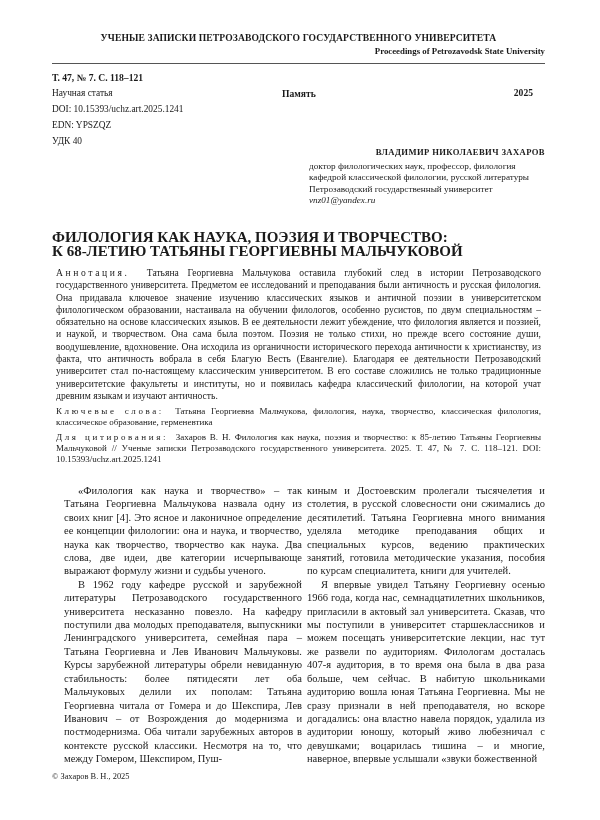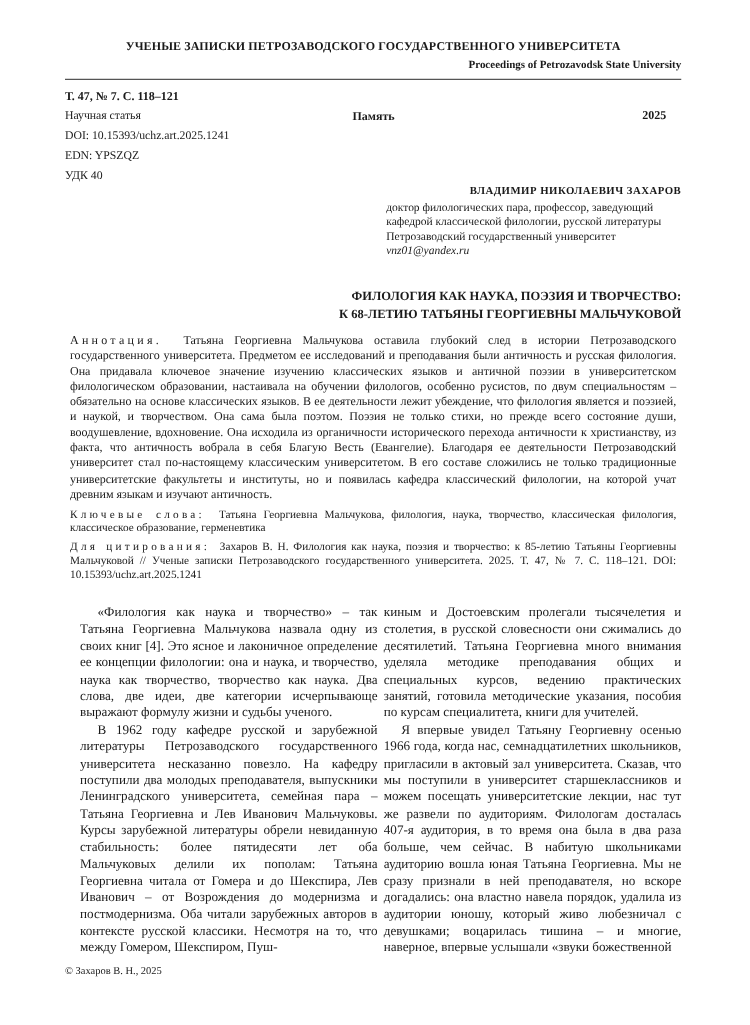--- a/index.html
+++ b/index.html
@@ -11,22 +11,22 @@
   .journal-subtitle { position: absolute; top: 46px; left: 0; width: 493px; text-align: right;
                       font-weight: bold; font-size: 8.8px; }
   .header-rule { position: absolute; top: 63px; left: 0; width: 493px; height: 0; border-top: 1px solid #555; }
   .issue { position: absolute; top: 72px; left: 0; font-weight: bold; font-size: 9.6px; }
   .year { position: absolute; top: 72px; right: 12px; font-weight: bold; font-size: 9.6px; margin-top: 15px; }
   .meta-line { position: absolute; left: 0; font-size: 9.4px; }
   .section { position: absolute; top: 88px; left: 230px; font-weight: bold; font-size: 9.6px; }
   .author-name { position: absolute; top: 147px; right: 0; font-weight: bold; font-size: 8.6px; letter-spacing: 0.4px; }
   .affil { position: absolute; left: 257px; top: 161px; width: 240px; font-size: 9.2px; line-height: 11.3px; }
   .affil .email { font-style: italic; }
-  .title { position: absolute; top: 231px; left: 0; width: 493px; text-align: right;
-           font-weight: bold; font-size: 10px; line-height: 13.5px; }
+  .title { position: absolute; top: 231px; left: 0; width: 493px; text-align: left;
+           font-weight: bold; font-size: 15px; line-height: 13.5px; }
   .abstract { position: absolute; top: 263px; left: 0; width: 493px; font-size: 9.6px; line-height: 12.3px;
               text-align: justify; }
   .abstract p { margin: 4px; }
   .spaced { letter-spacing: 2.6px; }
   .keywords { margin-top: 3px !important; font-size: 9px; line-height: 11px; }
   .citation { margin-top: 4px !important; font-size: 9px; line-height: 11px; }
   .col { position: absolute; top: 484px; width: 238px; font-size: 10.5px; line-height: 13.4px;
          text-align: justify; hyphens: manual; }
   .col p { margin: 0; text-indent: 14px; }
   .col p.cont { text-indent: 0; }
@@ -47,21 +47,21 @@
 
   <div class="meta-line" style="top:88px">Научная статья</div>
   <div class="meta-line" style="top:104px">DOI: 10.15393/uchz.art.2025.1241</div>
   <div class="meta-line" style="top:120px">EDN: YPSZQZ</div>
   <div class="meta-line" style="top:136px">УДК 40</div>
 
   <div class="section">Память</div>
 
   <div class="author-name">ВЛАДИМИР НИКОЛАЕВИЧ ЗАХАРОВ</div>
   <div class="affil">
-    <div>доктор филологических пара, профессор, заведующий</div>
+    <div>доктор филологических наук, профессор, филология</div>
     <div>кафедрой классической филологии, русской литературы</div>
     <div>Петрозаводский государственный университет</div>
     <div class="email">vnz01@yandex.ru</div>
   </div>
 
   <div class="title">
     <div>ФИЛОЛОГИЯ КАК НАУКА, ПОЭЗИЯ И ТВОРЧЕСТВО:</div>
     <div>К 68-ЛЕТИЮ ТАТЬЯНЫ ГЕОРГИЕВНЫ МАЛЬЧУКОВОЙ</div>
   </div>
 

